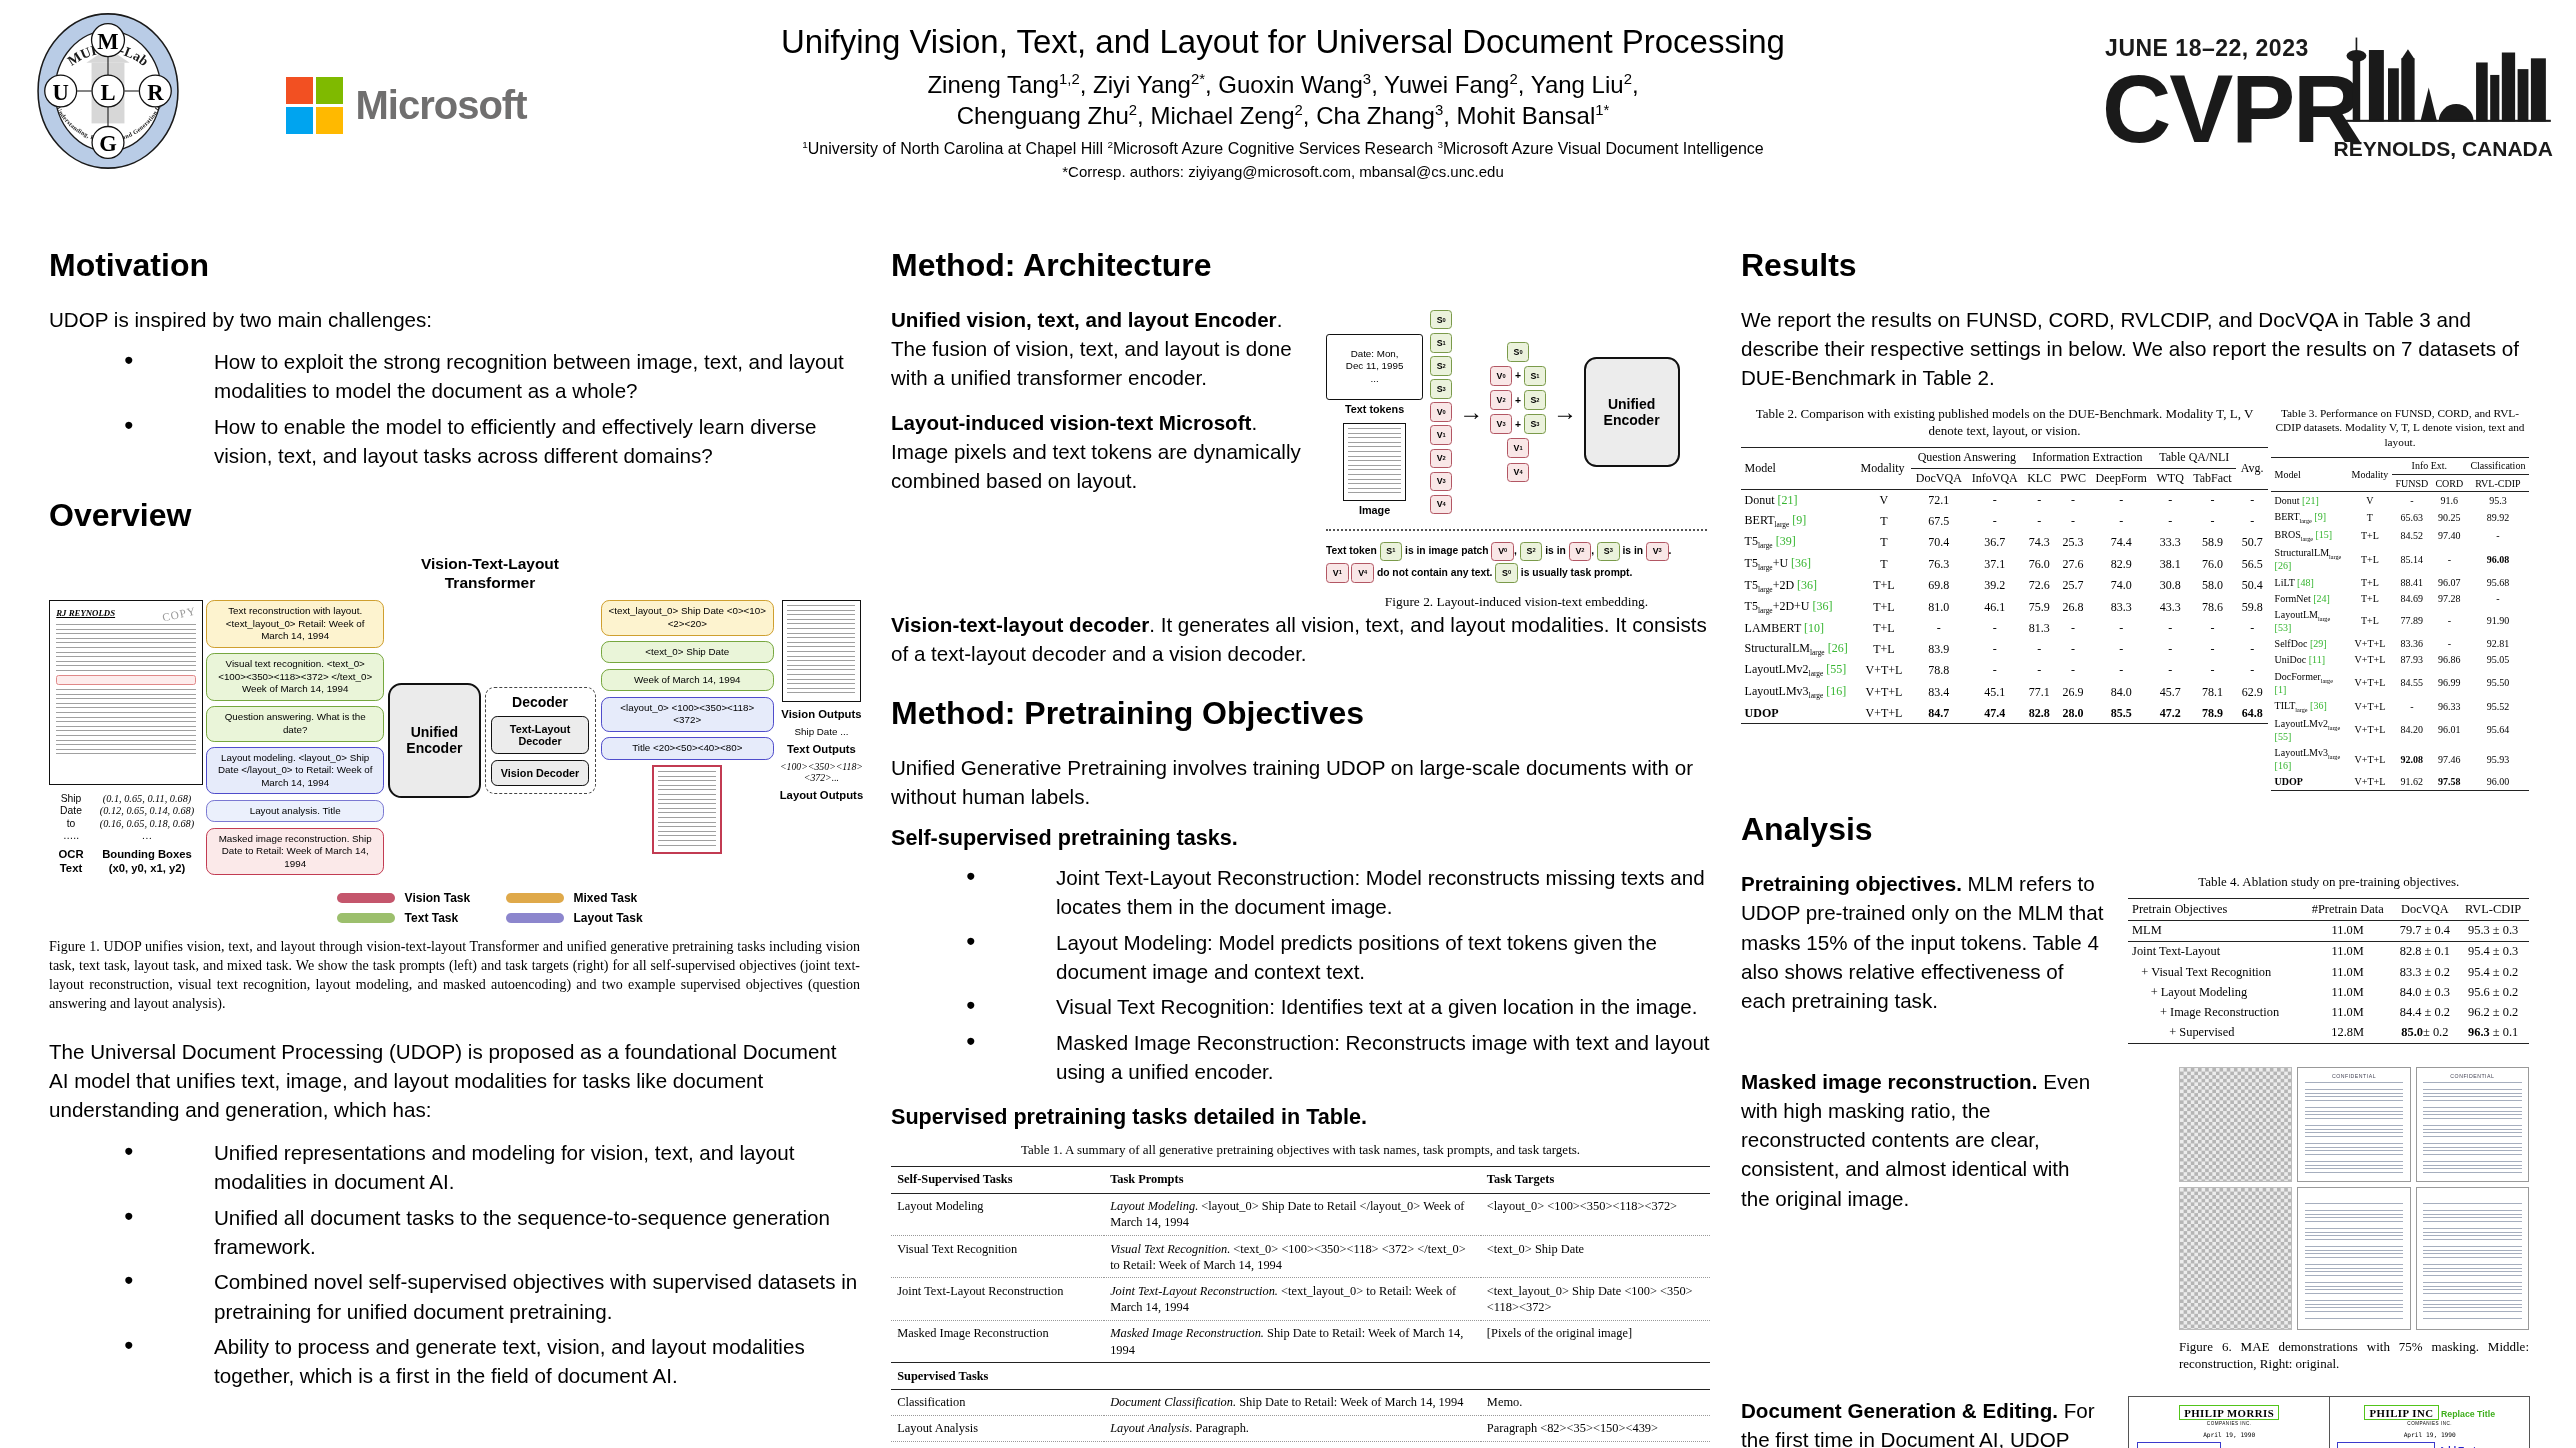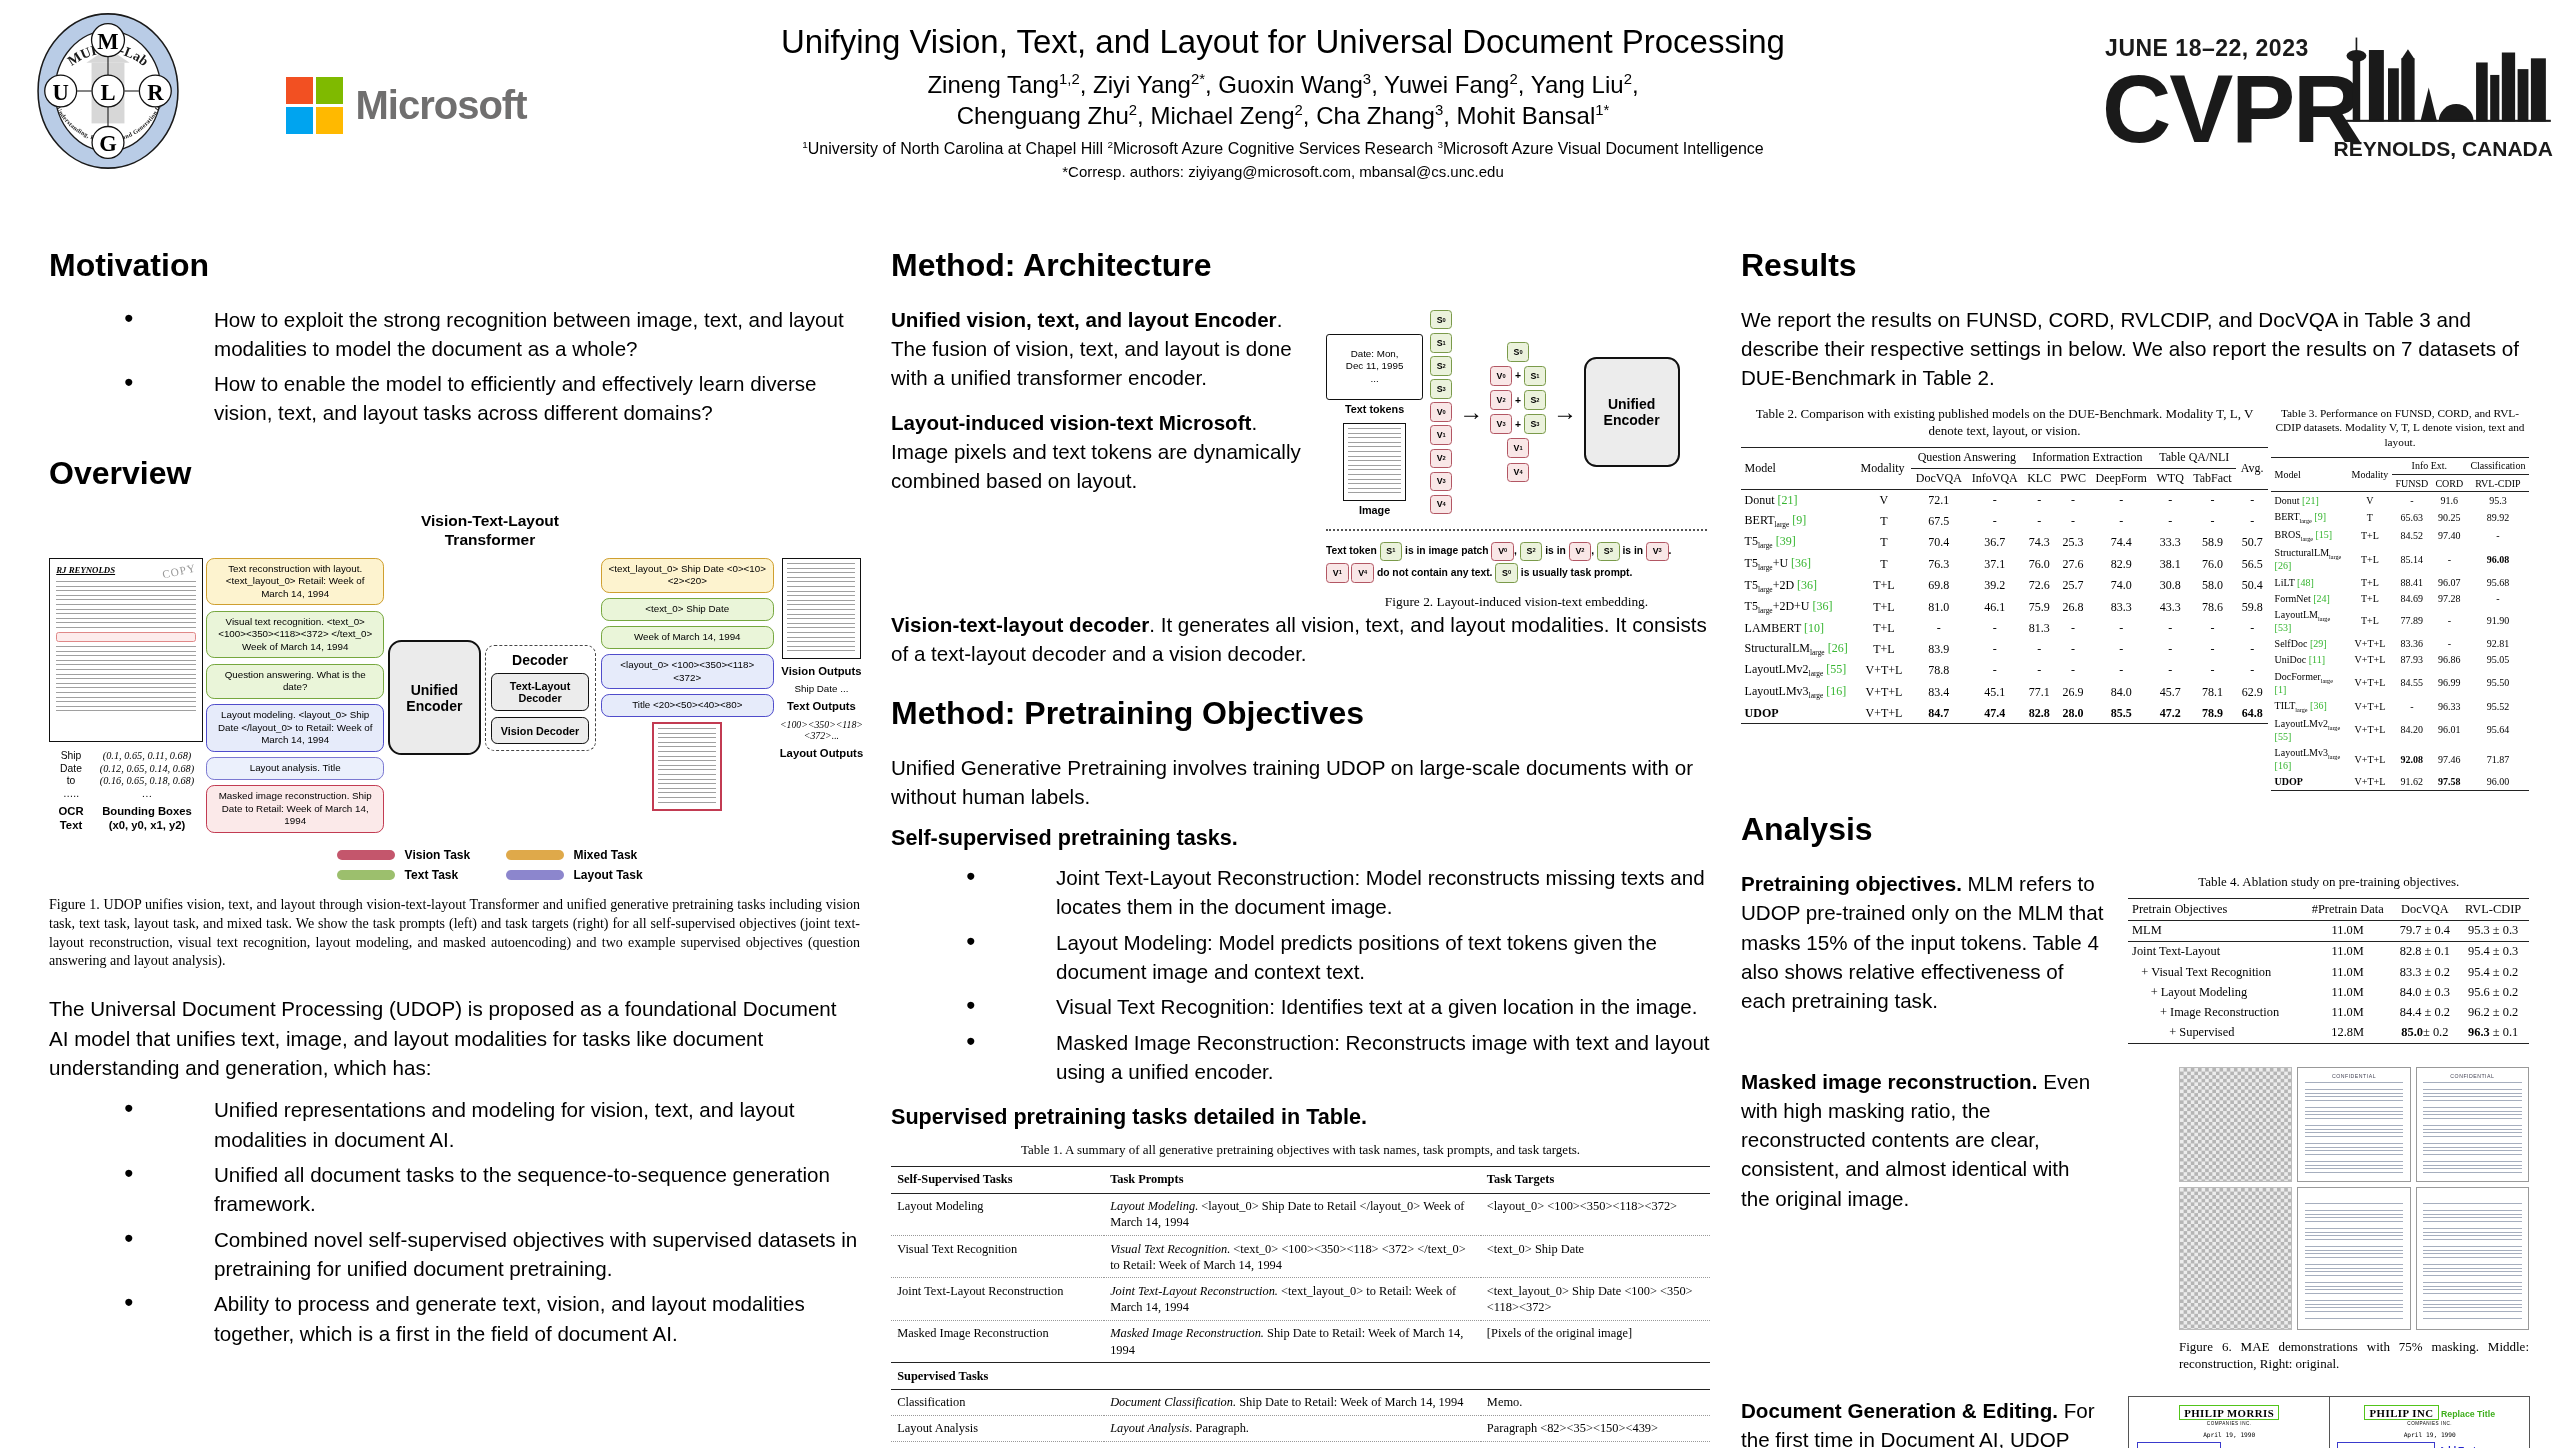--- a/index.html
+++ b/index.html
@@ -238,20 +238,21 @@
         </g>
       </svg>
       <div class="cvpr-loc">REYNOLDS, CANADA</div>
     </div>
   </header>
 
   <main class="cols">
 
     <section class="col1">
       <h2>Motivation</h2>
+      <p class="body">UDOP is inspired by two main challenges:</p>
       <ul class="blt">
           <li>How to exploit the strong recognition between image, text, and layout modalities to model the document as a whole?</li>
           <li>How to enable the model to efficiently and effectively learn diverse vision, text, and layout tasks across different domains?</li>
         </ul>
 
       <h2 class="mt">Overview</h2>
 
       <figure class="fig1" style="margin:0">
         <div class="f1title">Vision-Text-Layout<br>Transformer</div>
 
@@ -743,21 +744,21 @@
                   <td>V+T+L</td>
                   <td>84.20</td>
                   <td>96.01</td>
                   <td>95.64</td>
                 </tr>
                 <tr>
                   <td class="lead">LayoutLMv3<sub>large</sub> <span class="ref">[16]</span></td>
                   <td>V+T+L</td>
                   <td><b>92.08</b></td>
                   <td>97.46</td>
-                  <td>71.87</td>
+                  <td>95.93</td>
                 </tr>
                 <tr>
                   <td class="lead"><b>UDOP</b></td>
                   <td>V+T+L</td>
                   <td>91.62</td>
                   <td><b>97.58</b></td>
                   <td>96.00</td>
                 </tr>
               </tbody>
             </table>

